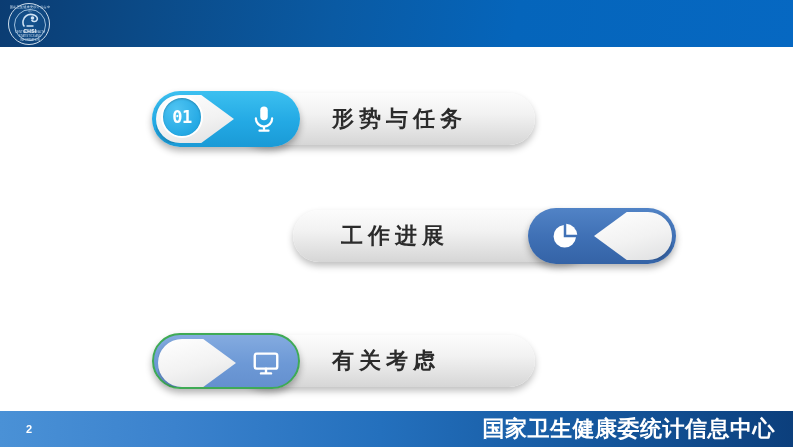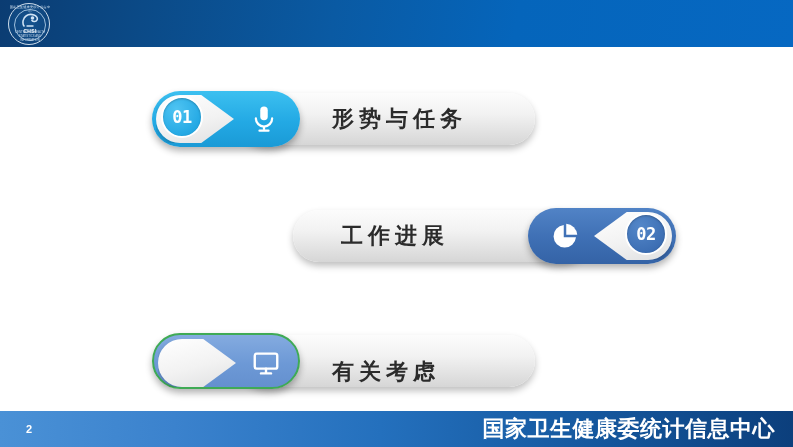--- a/index.html
+++ b/index.html
@@ -210,21 +210,21 @@
   #row-1 .text-pill { width: 295px; margin-left: -60px; padding-left: 92px; }
   #row-1 .icon-pill { z-index: 3; }
   #row-1 .text-pill { z-index: 1; }
 
   #row-2 { left: 293px; top: 160px; }
   #row-2 .text-pill { width: 295px; margin-right: -60px; padding-left: 48px; }
   #row-2 .icon-pill { z-index: 3; }
   #row-2 .text-pill { z-index: 1; }
 
   #row-3 { left: 152px; top: 285px; }
-  #row-3 .text-pill { width: 295px; margin-left: -60px; padding-left: 92px; align-items: flex-end; }
+  #row-3 .text-pill { width: 295px; margin-left: -60px; padding-left: 92px; }
   #row-3 .icon-pill { z-index: 3; }
   #row-3 .text-pill { z-index: 1; }
 
   
   #footer {
     position: absolute;
     left: 0; bottom: 0;
     width: 793px; height: 36px;
     background: linear-gradient(90deg, #4a91d6 0%, #3b82cd 22%, #2470bd 48%, #15589f 74%, #0c3f7c 100%);
     display: flex;
@@ -283,21 +283,20 @@
         </div>
       </div>
       <div class="text-pill">
         <span class="label">形势与任务</span>
       </div>
     </div>
 
     <div class="agenda-row reverse" id="row-2">
       <div class="icon-pill c2">
         <div class="badge-leaf left-tip"></div>
-        <div class="badge-circle n2 pos-right">02</div>
         <div class="pill-icon pos-b">
           <svg viewBox="0 0 24 24" fill="currentColor">
             <path d="M11 3.2 A9 9 0 1 0 20.8 13 L11 13 Z"></path>
             <path d="M13 2.2 A9.6 9.6 0 0 1 21.8 11 L13 11 Z"></path>
           </svg>
         </div>
       </div>
       <div class="text-pill">
         <span class="label">工作进展</span>
       </div>

